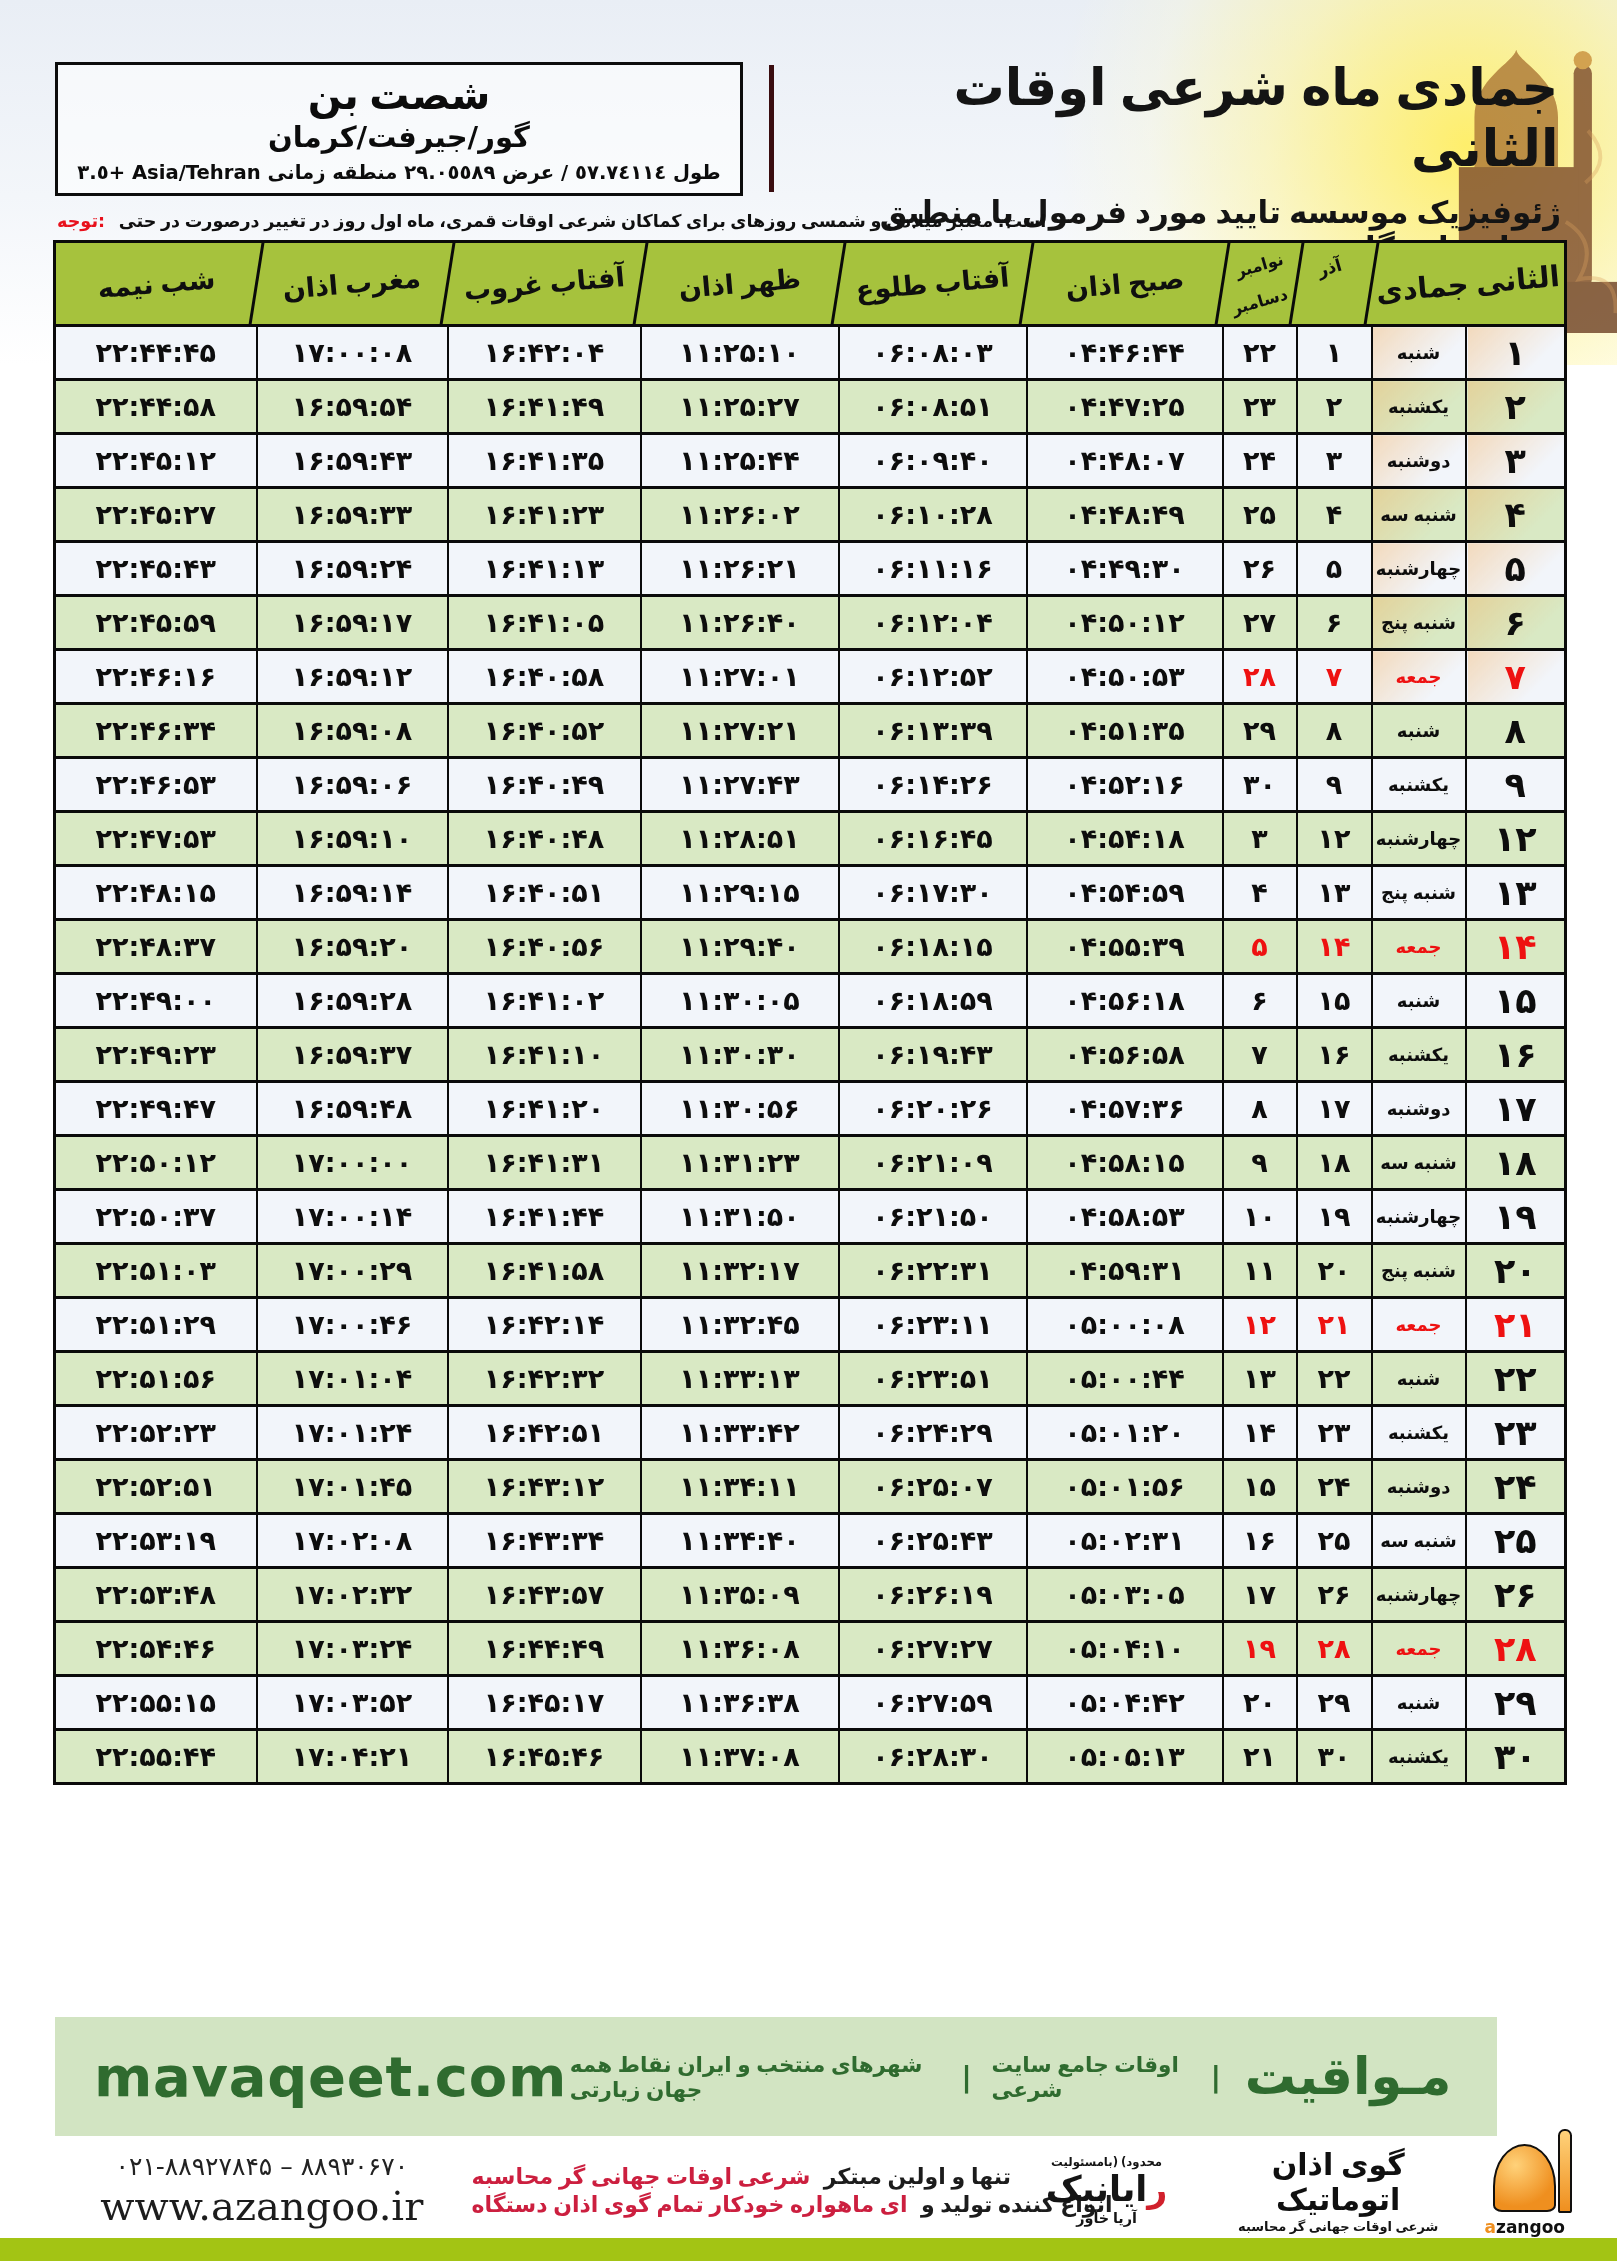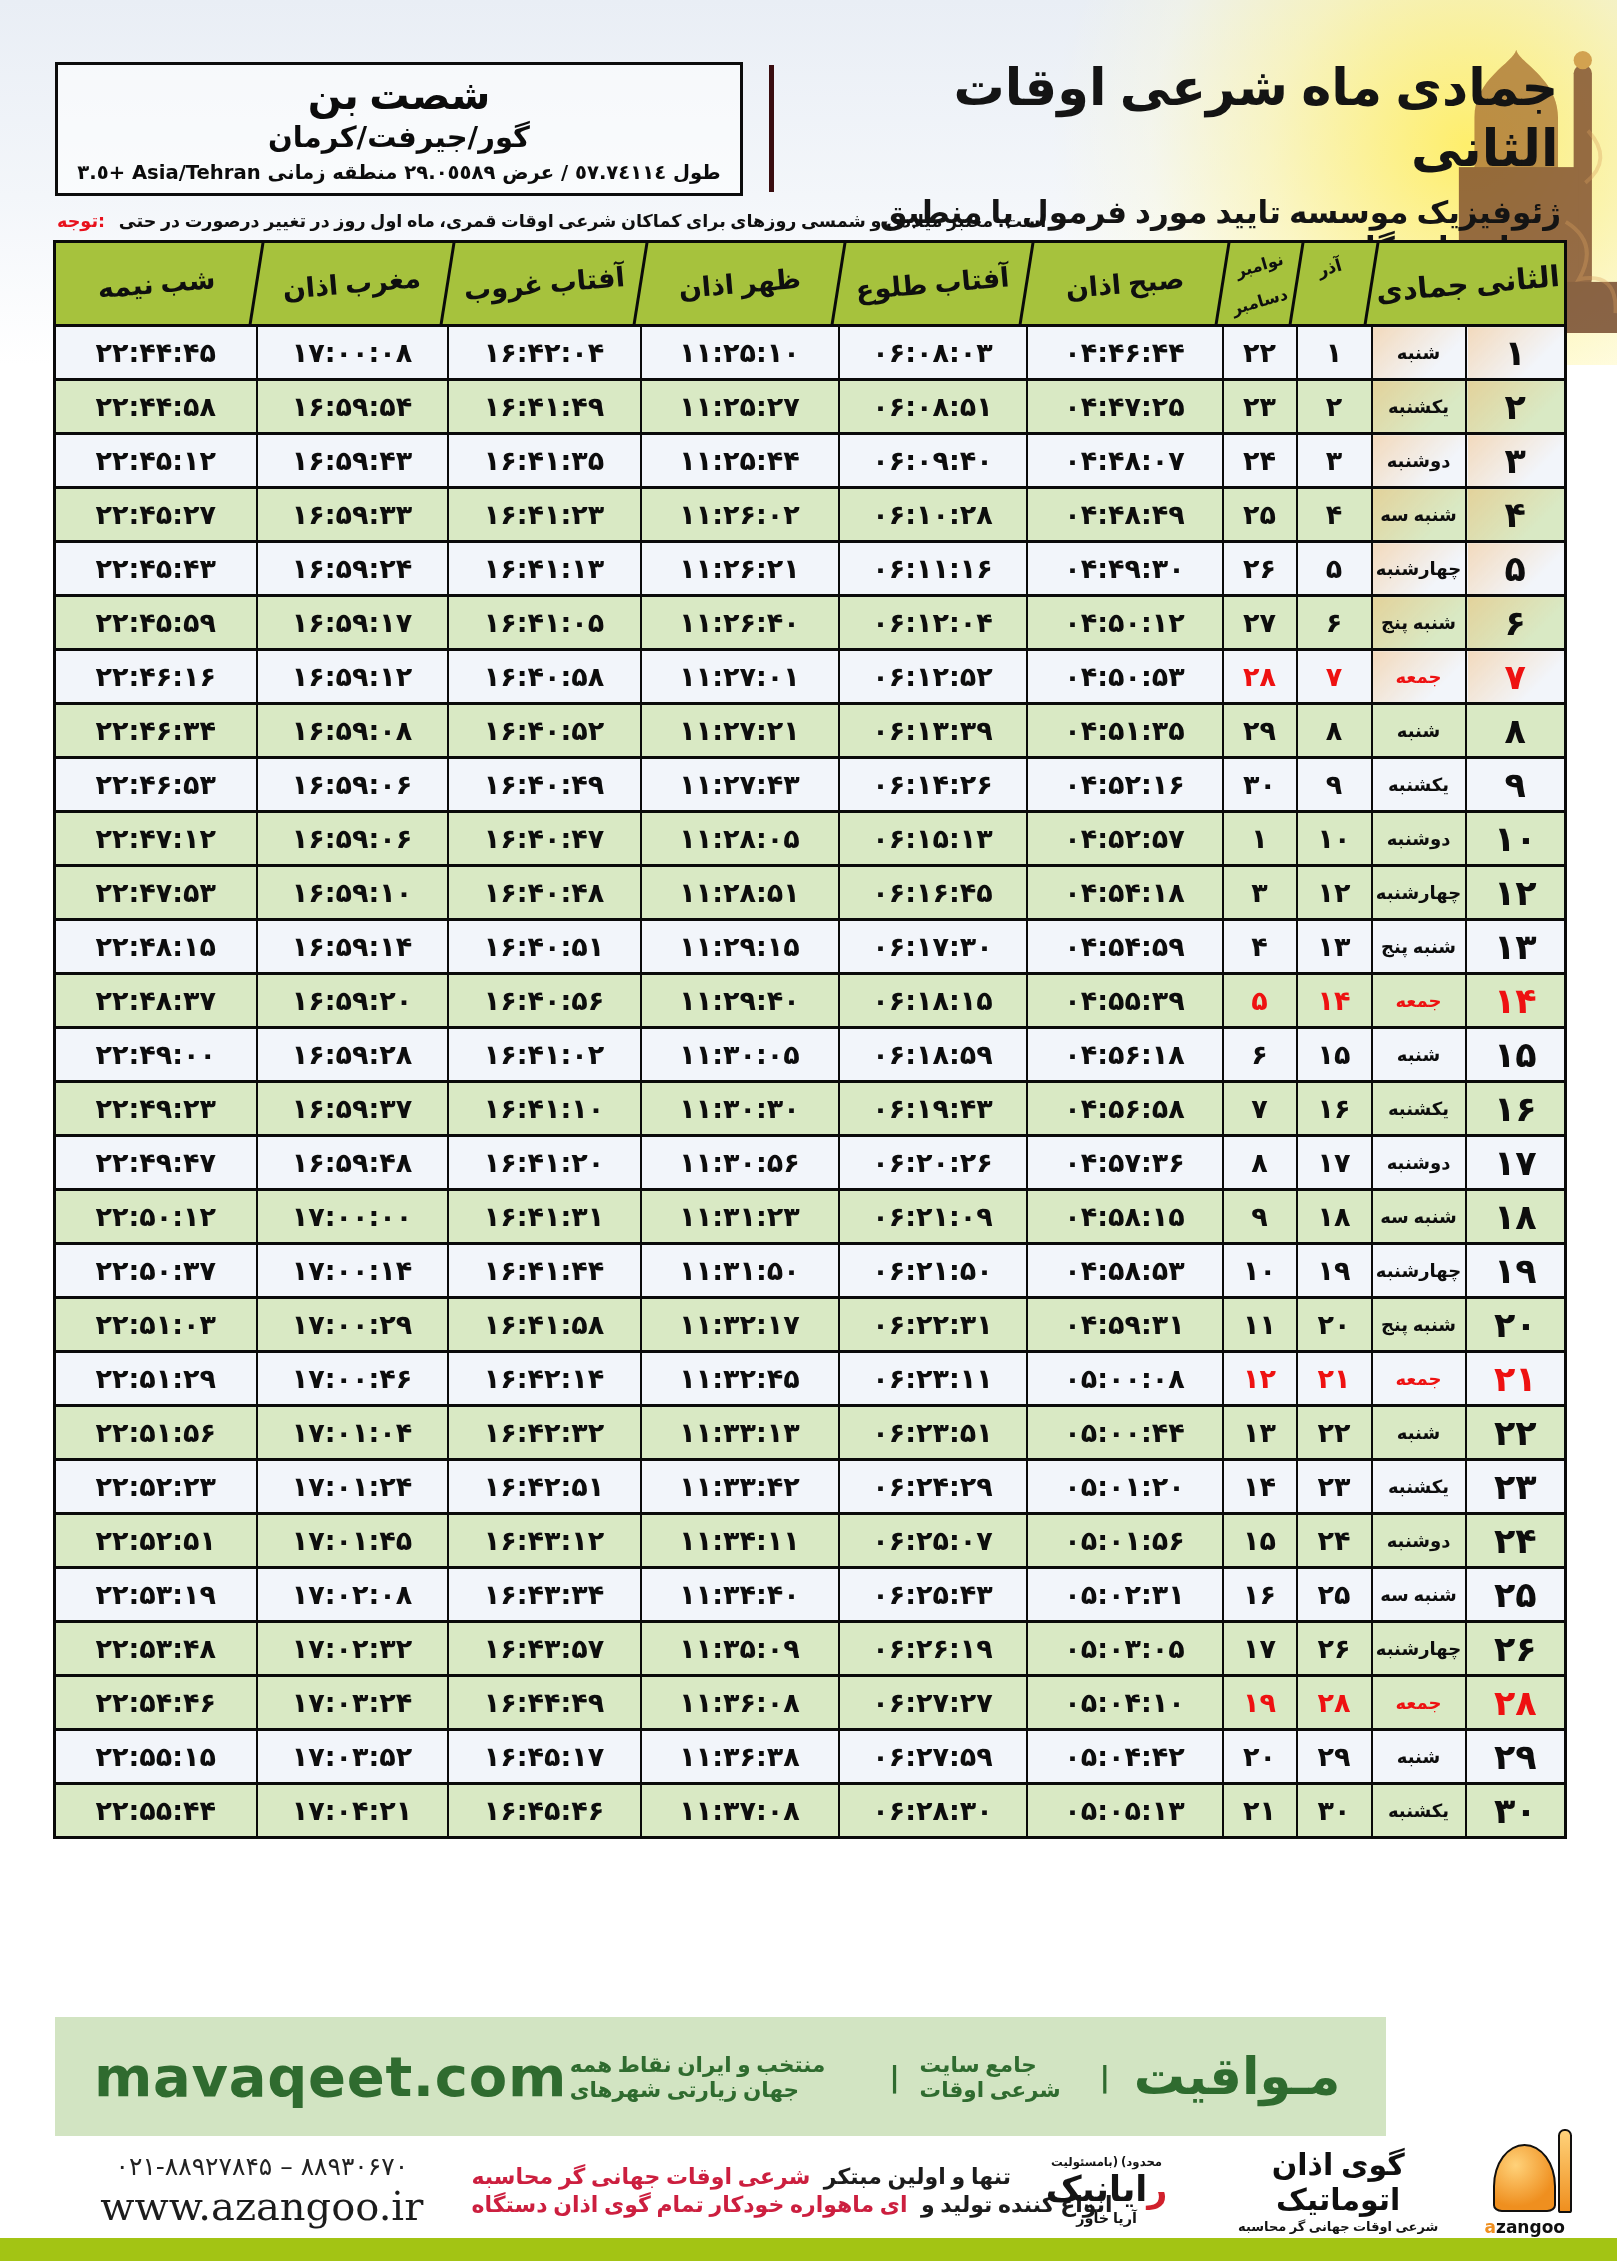--- a/index.html
+++ b/index.html
@@ -56,21 +56,21 @@
        text-align:center; vertical-align:middle; color:#0d0d0d; }
   td.t  { font-size:27px; font-weight:bold; direction:ltr; letter-spacing:0.7px; }
   td.n  { font-size:27px; font-weight:bold; direction:ltr; }
   td.wd { font-size:18px; font-weight:bold; }
   td.d  { font-size:35px; font-weight:900; }
   tr.friday td.n, tr.friday td.wd, tr.friday td.d { color:#ee1111; }
   tbody tr:nth-child(-n+7) td.d,
   tbody tr:nth-child(-n+7) td.wd { background-image:linear-gradient(135deg, rgba(243,173,88,.38), rgba(255,255,255,0) 72%); }
 
   
-  .band { position:absolute; left:55px; top:2017px; width:1331px; height:119px; background:#d2e4c2;
+  .band { position:absolute; left:55px; top:2017px; width:1442px; height:119px; background:#d2e4c2;
           display:flex; align-items:center; padding:0 39px; }
   .domain { font-size:56px; font-weight:bold; color:#2f6b2f; letter-spacing:0.7px; }
   .bandtext { margin-left:auto; display:flex; align-items:center; gap:17px; color:#2f6b2f; }
   .band .small { font-size:21.5px; font-weight:bold; }
   .band .sep { font-size:29px; font-weight:bold; }
   .band .brand { font-size:51px; font-weight:900; }
 
   
   .footer { position:absolute; left:55px; top:2145px; width:1510px; height:91px;
             display:flex; align-items:center; }
@@ -279,32 +279,20 @@
       <td class="t">۱۶:۴۰:۴۹</td>
       <td class="t">۱۱:۲۷:۴۳</td>
       <td class="t">۰۶:۱۴:۲۶</td>
       <td class="t">۰۴:۵۲:۱۶</td>
       <td class="n">۳۰</td>
       <td class="n">۹</td>
       <td class="wd fa-vis"><span dir="rtl" class="w">یکشنبه</span></td>
       <td class="d">۹</td>
     </tr>
         <tr class="green">
-      <td class="t">۲۲:۴۷:۱۲</td>
-      <td class="t">۱۶:۵۹:۰۶</td>
-      <td class="t">۱۶:۴۰:۴۷</td>
-      <td class="t">۱۱:۲۸:۰۵</td>
-      <td class="t">۰۶:۱۵:۱۳</td>
-      <td class="t">۰۴:۵۲:۵۷</td>
-      <td class="n">۱</td>
-      <td class="n">۱۰</td>
-      <td class="wd fa-vis"><span dir="rtl" class="w">دوشنبه</span></td>
-      <td class="d">۱۰</td>
-    </tr>
-        <tr class="green">
       <td class="t">۲۲:۴۷:۵۳</td>
       <td class="t">۱۶:۵۹:۱۰</td>
       <td class="t">۱۶:۴۰:۴۸</td>
       <td class="t">۱۱:۲۸:۵۱</td>
       <td class="t">۰۶:۱۶:۴۵</td>
       <td class="t">۰۴:۵۴:۱۸</td>
       <td class="n">۳</td>
       <td class="n">۱۲</td>
       <td class="wd fa-vis"><span dir="rtl" class="w">چهارشنبه</span></td>
       <td class="d">۱۲</td>

